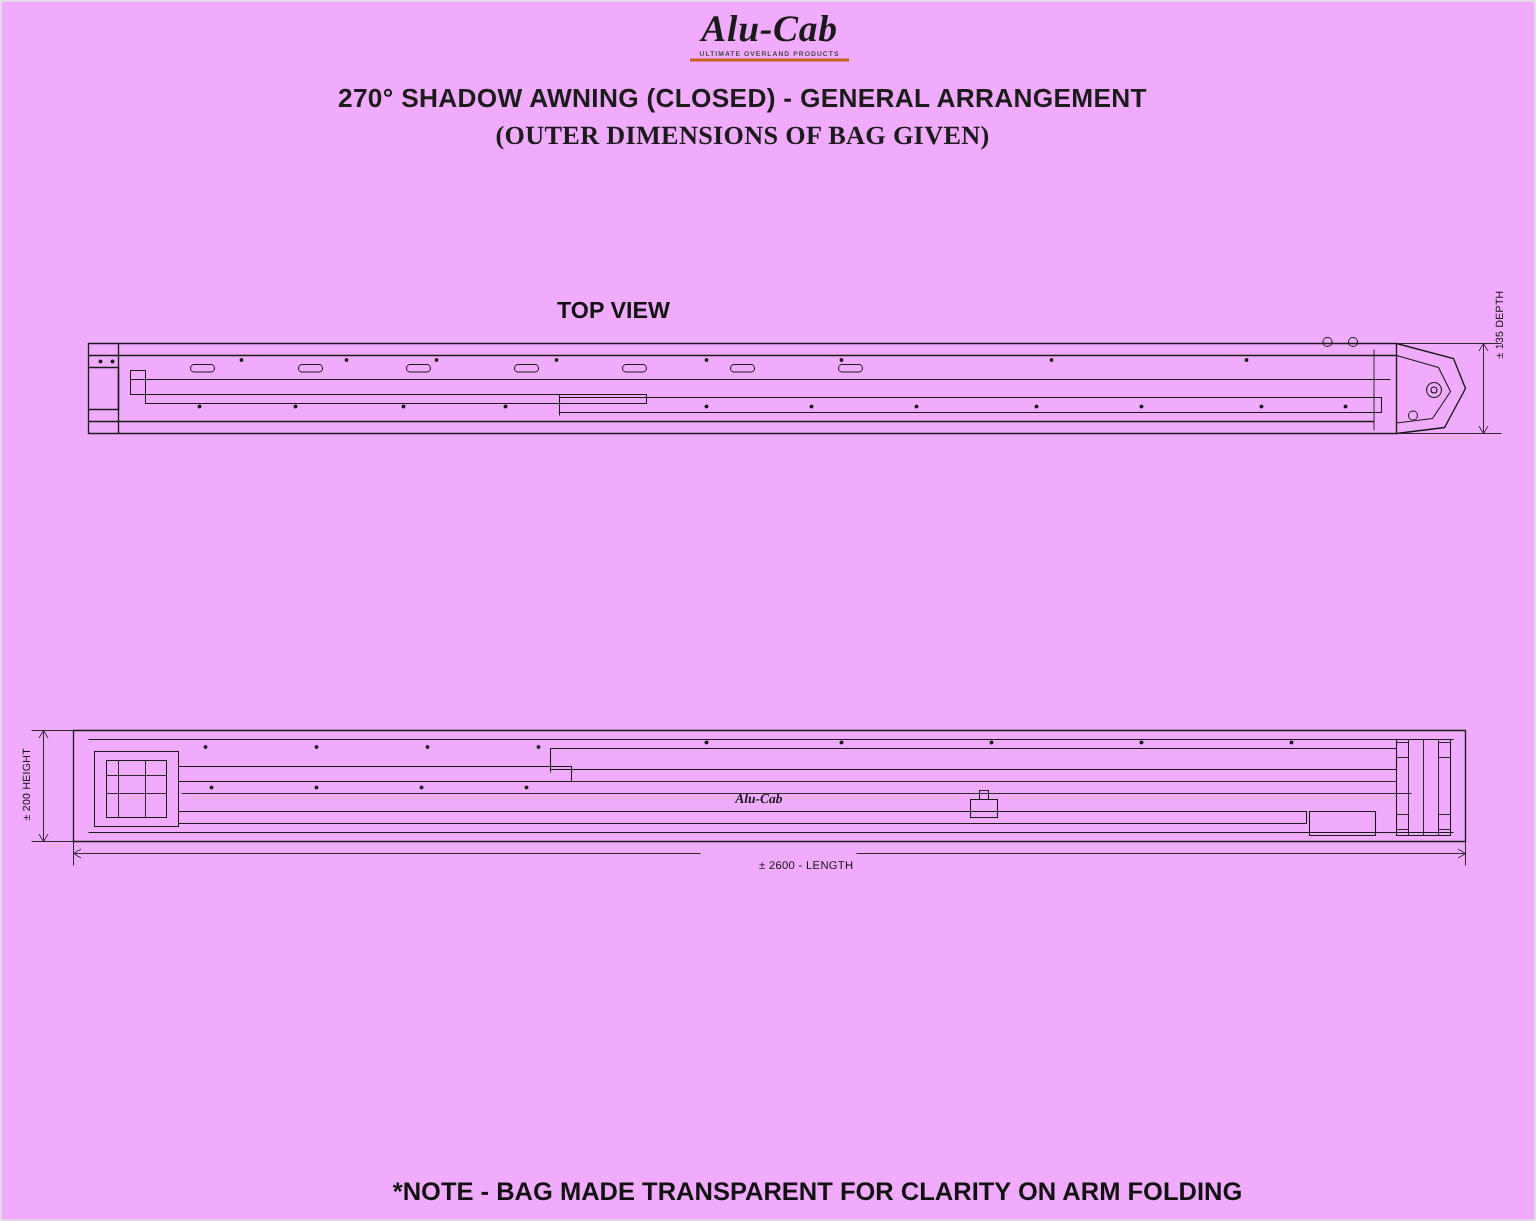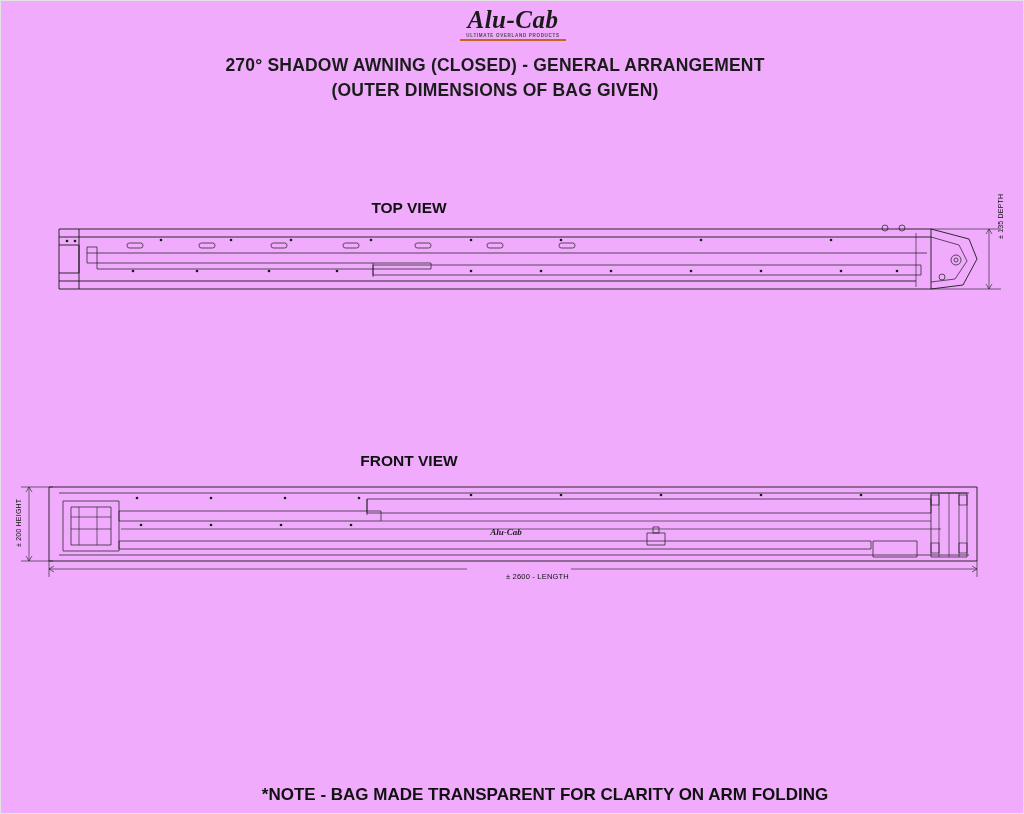--- a/index.html
+++ b/index.html
@@ -60,20 +60,21 @@
     width: 988px;
     text-align: center;
     font-size: 17.5px;
     font-weight: bold;
     letter-spacing: 0.2px;
     color: #1b1b1b;
   }
   .main-title .line2 {
     display: block;
     margin-top: 4px;
+    font-family: Liberation Serif, serif;
   }
   .view-label {
     position: absolute;
     width: 816px;
     left: 0;
     text-align: center;
     font-size: 15.5px;
     font-weight: bold;
     color: #111;
   }
@@ -122,21 +123,20 @@
       <span class="logo-sub">ULTIMATE OVERLAND PRODUCTS</span>
     </span>
   </div>
 
   <div class="main-title">
     <span>270° SHADOW AWNING (CLOSED) - GENERAL ARRANGEMENT</span>
     <span class="line2">(OUTER DIMENSIONS OF BAG GIVEN)</span>
   </div>
 
   <div class="view-label" id="top-view-label">TOP VIEW</div>
-  <div class="view-label" id="front-view-label">FRONT VIEW</div>
 
   <div class="dim vert" id="depth-dim">± 135 DEPTH</div>
   <div class="dim vert" id="height-dim">± 200 HEIGHT</div>
   <div class="dim" id="length-dim">± 2600 - LENGTH</div>
 
   <svg class="dwg" width="1024" height="814" viewBox="0 0 1024 814">
 
     <g fill="none" stroke="#1a1a1a" stroke-width="0.9" shape-rendering="geometricPrecision">
 
       <g>

